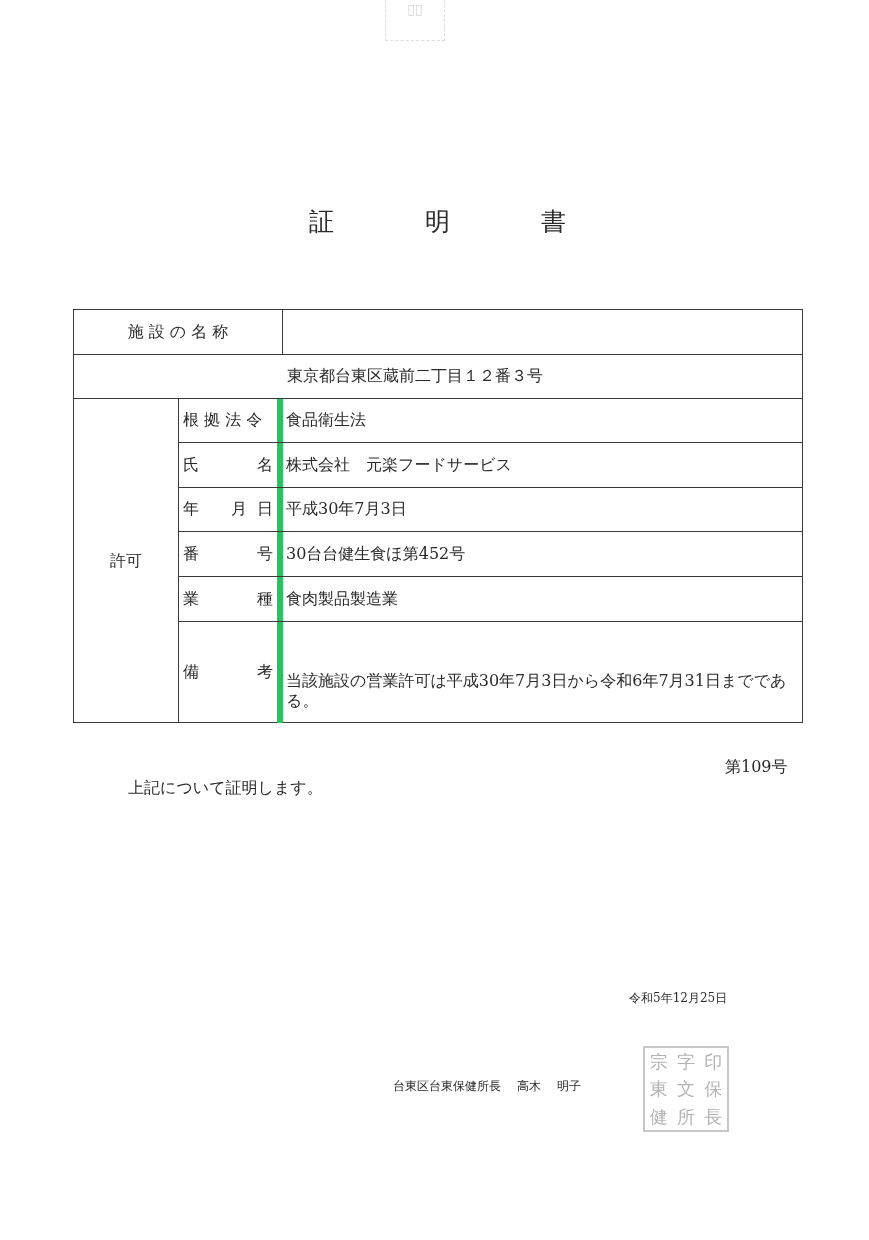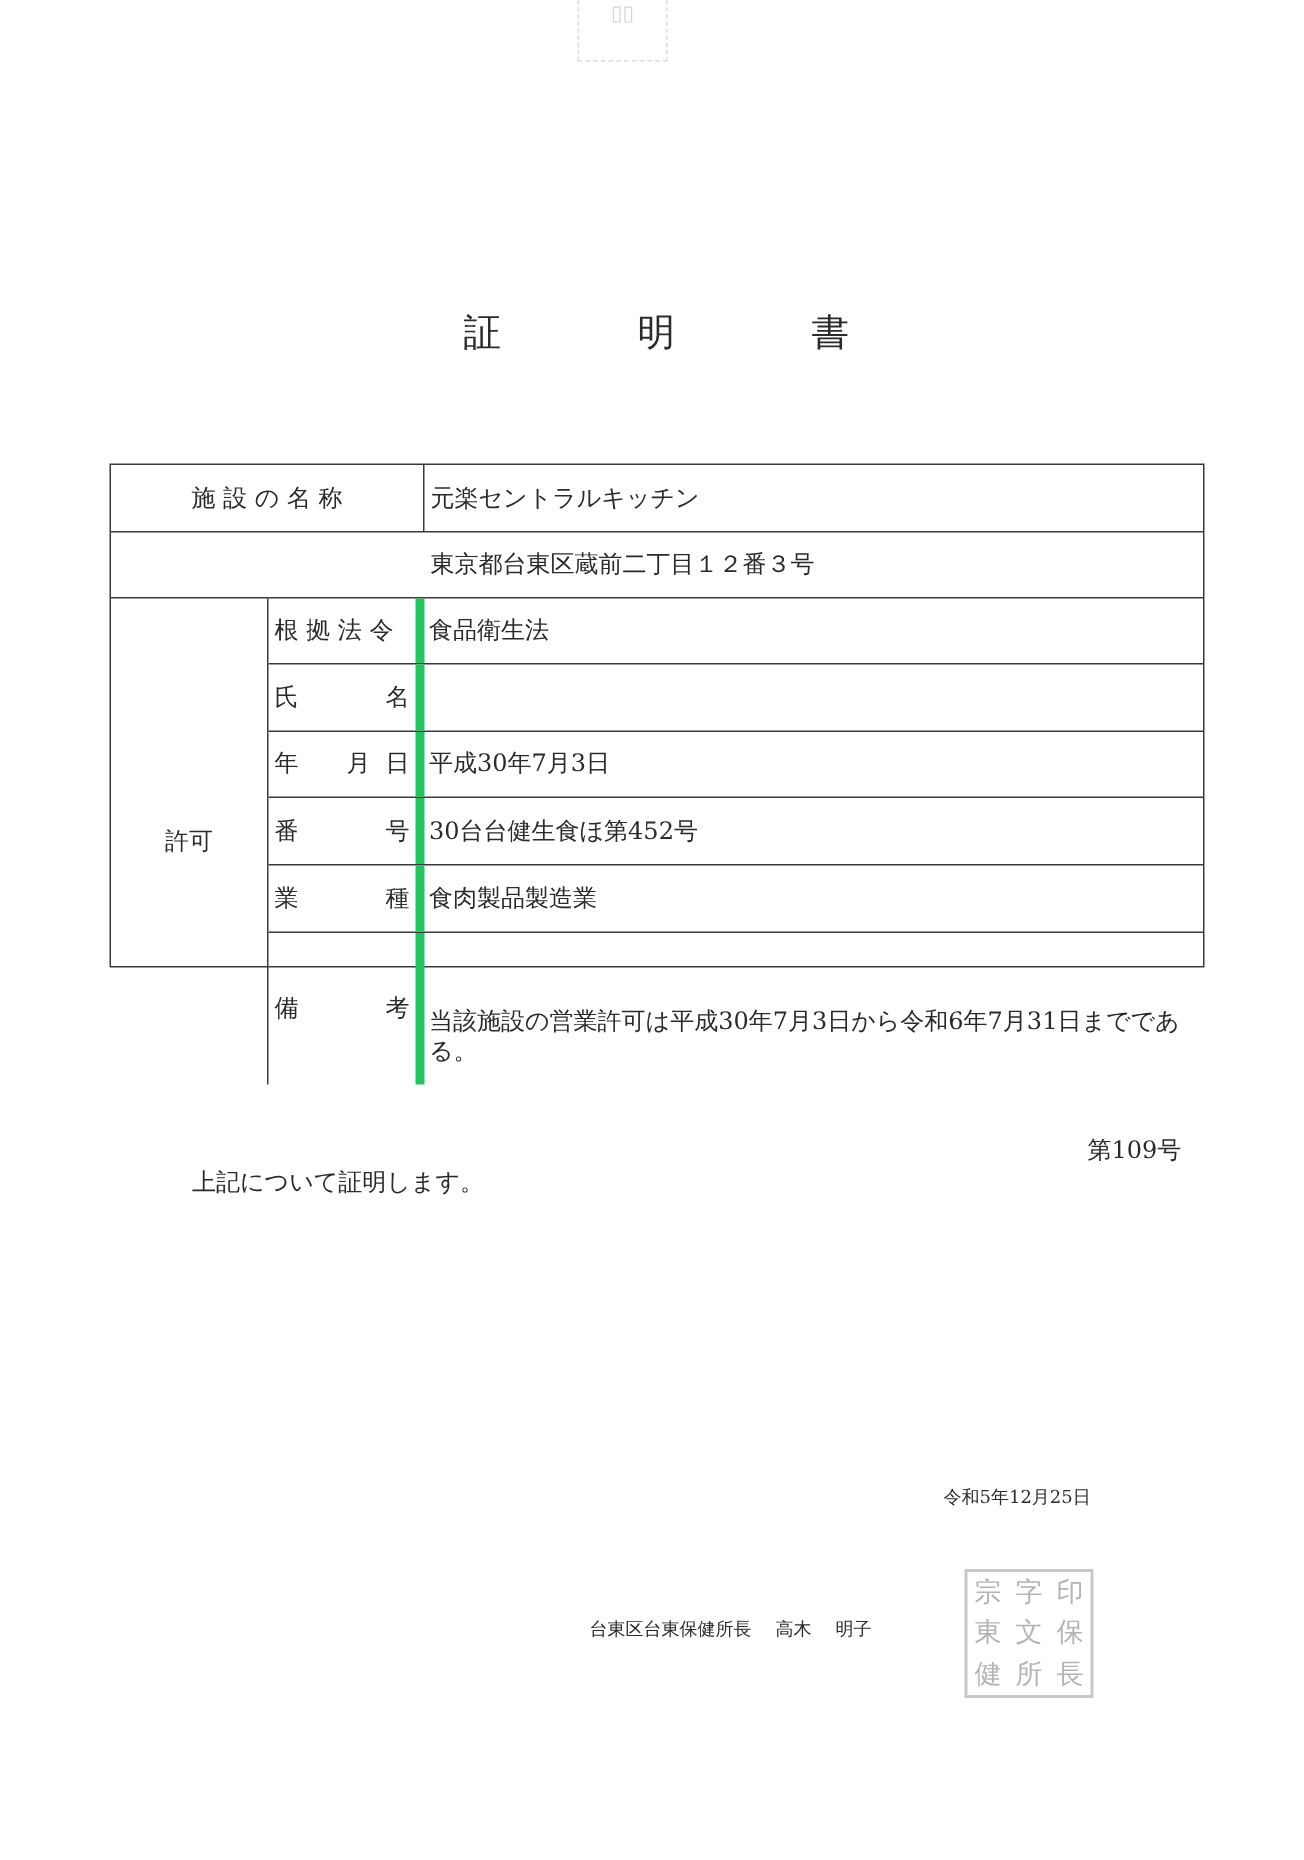--- a/index.html
+++ b/index.html
@@ -13,21 +13,21 @@
     border: 1px dashed #c8c8c8; border-top: none; opacity: 0.6;
     color: #bbb; font-size: 14px; line-height: 18px; text-align: center; overflow: hidden;
   }
   .title {
     position: absolute; top: 205px; left: 0; width: 869px; height: 36px;
     display: flex; justify-content: center; gap: 0; font-size: 25px; color: #2b2b2b;
   }
   .title span { display: inline-block; width: 116px; text-align: center; }
   .title span:first-child { margin-left: 6px; }
 
-  .table { position: absolute; left: 73px; top: 309px; width: 730px; height: 336px; border: 1px solid #3a3a3a; box-sizing: border-box; text-decoration: underline; }
+  .table { position: absolute; left: 73px; top: 309px; width: 730px; height: 414px; border: 1px solid #3a3a3a; box-sizing: border-box; text-decoration: underline; }
   .row { position: absolute; left: 0; width: 728px; border-bottom: 1px solid #3a3a3a; box-sizing: border-box; }
   .cell { position: absolute; top: 0; height: 100%; box-sizing: border-box; display: flex; align-items: center; font-size: 16px; }
   .label-wide { left: 0; width: 209px; border-right: 1px solid #3a3a3a; justify-content: center; }
   .value { left: 209px; width: 519px; padding-left: 4px; }
   .permit-col { position: absolute; left: 0; top: 89px; width: 105px; height: 324px; border-right: 1px solid #3a3a3a; box-sizing: border-box; display: flex; align-items: center; justify-content: center; font-size: 16px; }
   .sub { position: absolute; left: 105px; width: 623px; border-bottom: 1px solid #3a3a3a; box-sizing: border-box; }
   .sub:last-child { border-bottom: none; }
   .sub-label { position: absolute; left: 0; top: 0; width: 104px; height: 100%; border-right: 6px solid #22c55e; box-sizing: border-box; display: flex; align-items: center; justify-content: space-between; padding: 0 4px 0 4px; font-size: 16px; }
   .sub-value { position: absolute; left: 104px; top: 0; width: 519px; height: 100%; box-sizing: border-box; padding-left: 3px; display: flex; align-items: center; font-size: 16px; }
   .sub-value.multi { align-items: flex-start; padding-top: 2px; line-height: 20px; padding-right: 8px; margin-top: 47px; }
@@ -53,40 +53,40 @@
 
   <div class="title">
     <span>証</span>
     <span>明</span>
     <span>書</span>
   </div>
 
   <div class="table">
     <div class="row" style="top:0;height:45px;">
       <div class="cell label-wide">施 設 の 名 称</div>
-      <div class="cell value">元楽セントラルキッチン</div>
     </div>
     <div class="row" style="top:45px;height:44px;">
       <div class="cell value">東京都台東区蔵前二丁目１２番３号</div>
     </div>
 
     <div class="permit-col">許可</div>
 
     <div class="sub" style="top:89px;height:44px;">
       <div class="sub-label">
         <span>根 拠 法 令</span>
         <span></span>
       </div>
       <div class="sub-value">食品衛生法</div>
     </div>
     <div class="sub" style="top:133px;height:45px;">
       <div class="sub-label">
         <span>氏</span>
         <span>名</span>
       </div>
+      <div class="sub-value">株式会社　元楽フードサービス</div>
     </div>
     <div class="sub" style="top:178px;height:44px;">
       <div class="sub-label">
         <span>年　　月</span>
         <span>日</span>
       </div>
       <div class="sub-value">平成30年7月3日</div>
     </div>
     <div class="sub" style="top:222px;height:45px;">
       <div class="sub-label">

